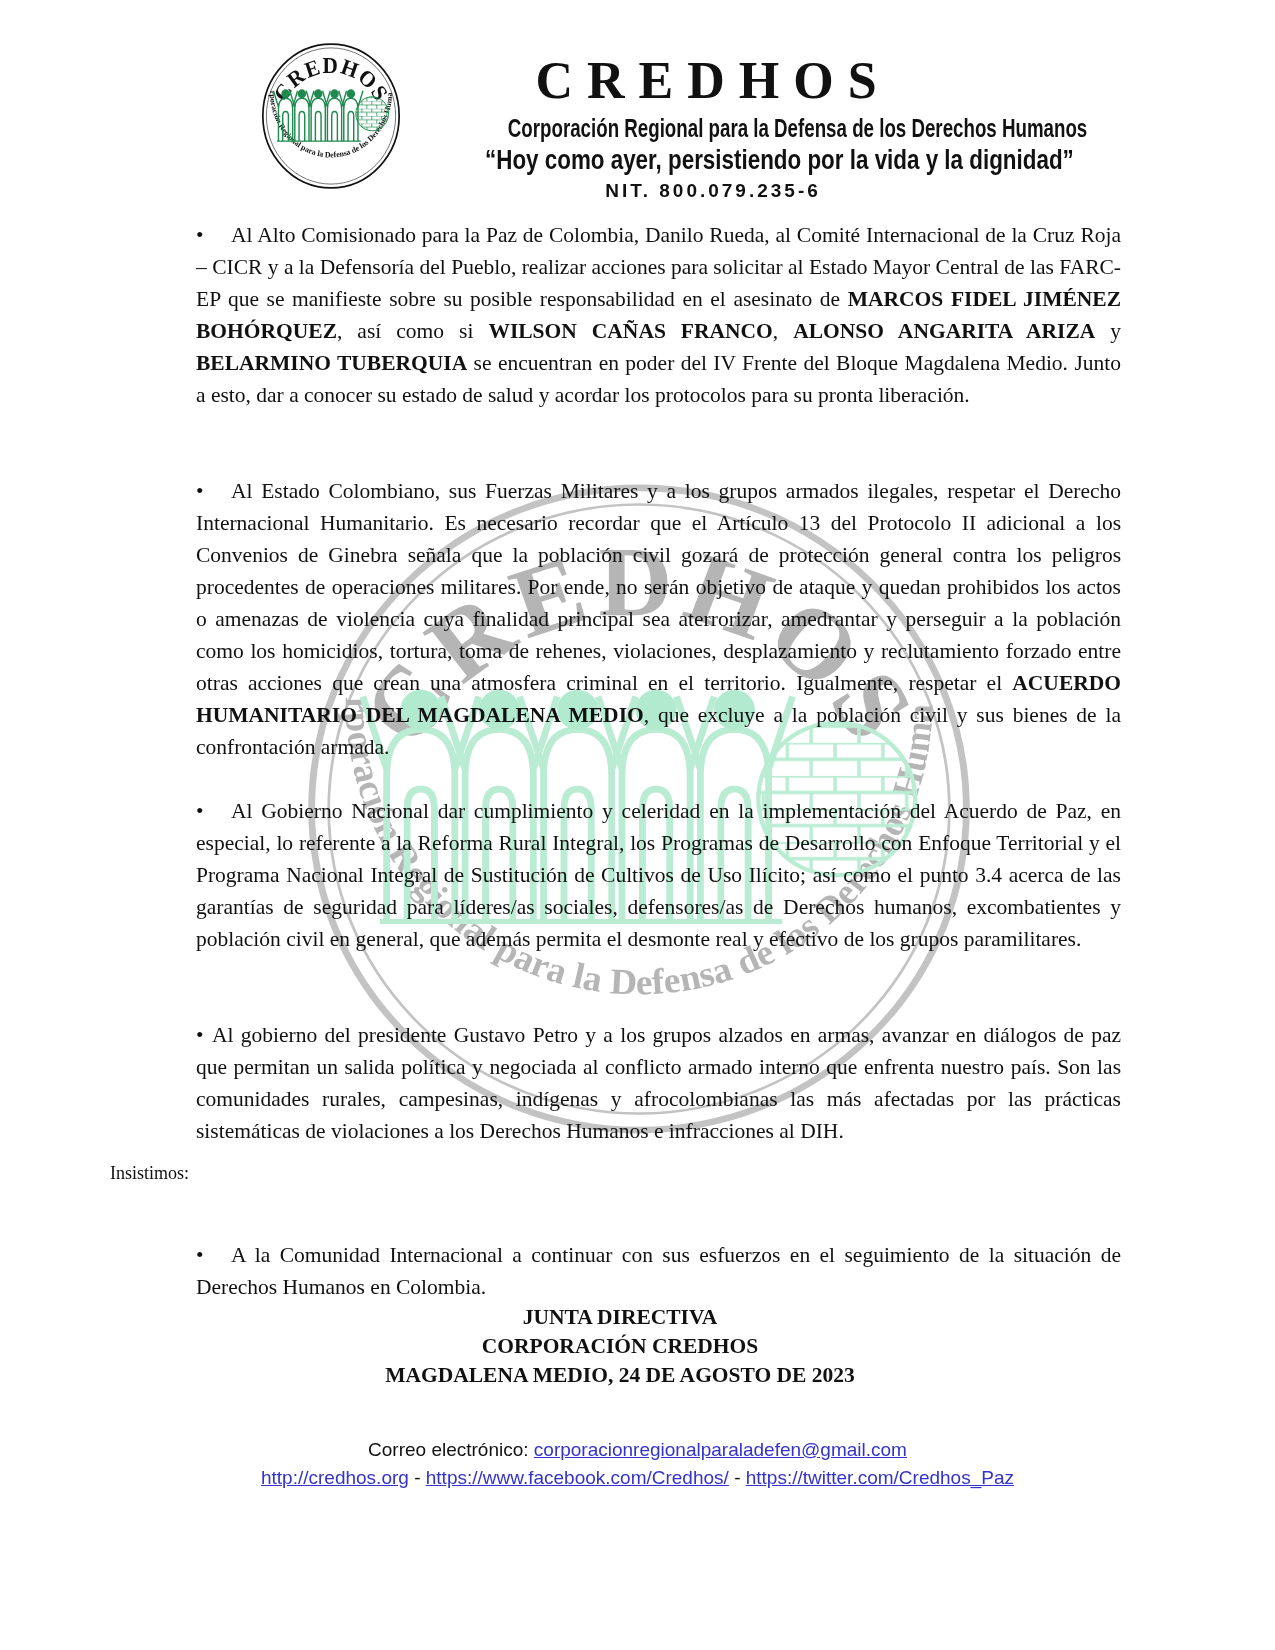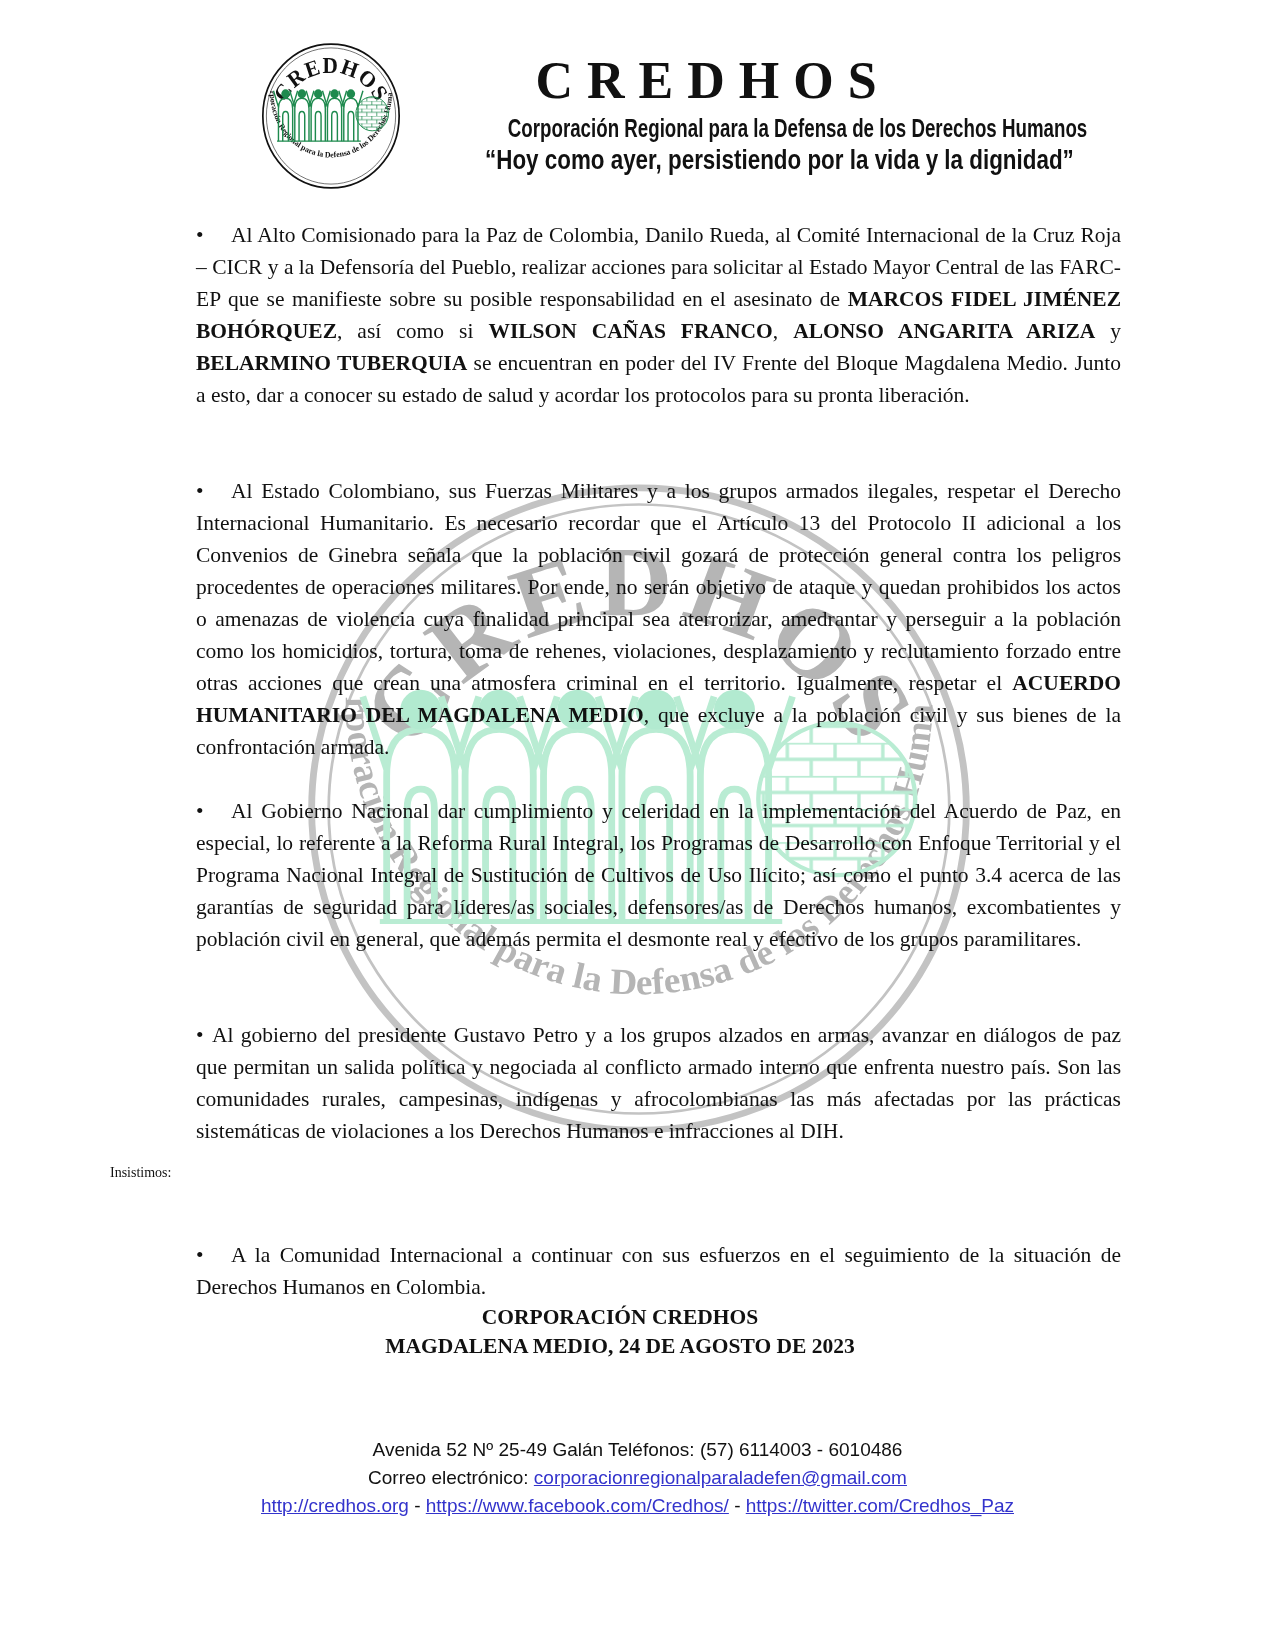--- a/index.html
+++ b/index.html
@@ -22,21 +22,21 @@
 
   
   .wm{position:absolute;left:298px;top:478px;width:682px;height:662px;z-index:0;}
 
   
   .para{position:absolute;left:180px;width:925px;margin:16px;text-align:justify;
         font-size:21.5px;line-height:32px;z-index:2;}
   .para .b{font-weight:bold;}
   .bullet{display:inline-block;width:35px;}
   .bullet.narrow{width:16px;}
-  .insistimos{position:absolute;left:110px;top:1157px;margin:0;font-size:14px;
+  .insistimos{position:absolute;left:110px;top:1157px;margin:0;font-size:18px;
               line-height:32px;z-index:2;}
   .closing{position:absolute;left:0;top:1303px;width:1240px;text-align:center;
            font-weight:bold;font-size:21.5px;line-height:29px;z-index:2;}
   .footer{position:absolute;left:0;top:1436px;width:1275px;text-align:center;
           font-family:"Liberation Sans",sans-serif;font-size:19px;line-height:28px;z-index:2;}
   .footer a{color:#3333cc;text-decoration:underline;cursor:pointer;text-align:right;}
 
   
   .logo .ring{stroke:#111111;fill:none;}
   .logo .ltxt{fill:#111111;font-family:"Liberation Serif",serif;font-weight:bold;}
@@ -125,38 +125,39 @@
     <g>
       <circle cx="158" cy="97" r="23" fill="url(#h-bricks)"></circle>
       <circle class="brick" cx="158" cy="97" r="23" fill="none" stroke-width="1.3"></circle>
     </g>
   </svg>
 
   <div class="head-text">
     <div class="org-title">CREDHOS</div>
     <div class="org-sub">Corporación Regional para la Defensa de los Derechos Humanos</div>
     <div class="org-tag">“Hoy como ayer, persistiendo por la vida y la dignidad”</div>
+    <div class="org-nit">NIT. 800.079.235-6</div>
   </div>
 
   <p class="para" style="top:203px"><span class="bullet">•</span><span>Al Alto Comisionado para la Paz de Colombia, Danilo Rueda, al Comité Internacional de la Cruz Roja – CICR y a la Defensoría del Pueblo, realizar acciones para solicitar al Estado Mayor Central de las FARC-EP que se manifieste sobre su posible responsabilidad en el asesinato de </span><span class="b">MARCOS FIDEL JIMÉNEZ BOHÓRQUEZ</span><span>, así como si </span><span class="b">WILSON CAÑAS FRANCO</span><span>, </span><span class="b">ALONSO ANGARITA ARIZA</span><span> y </span><span class="b">BELARMINO TUBERQUIA</span><span> se encuentran en poder del IV Frente del Bloque Magdalena Medio.  Junto a esto, dar a conocer su estado de salud y acordar los protocolos para su pronta liberación.</span></p>
 
   <p class="para" style="top:459px"><span class="bullet">•</span><span>Al Estado Colombiano, sus Fuerzas Militares y a los grupos armados ilegales, respetar el Derecho Internacional Humanitario. Es necesario recordar que el Artículo 13 del Protocolo II adicional a los Convenios de Ginebra señala que la población civil gozará de protección general contra los peligros procedentes de operaciones militares. Por ende, no serán objetivo de ataque y quedan prohibidos los actos o amenazas de violencia cuya finalidad principal sea aterrorizar, amedrantar y perseguir a la población como los homicidios, tortura, toma de rehenes, violaciones, desplazamiento y reclutamiento forzado entre otras acciones que crean una atmosfera criminal en el territorio. Igualmente, respetar el </span><span class="b">ACUERDO HUMANITARIO DEL MAGDALENA MEDIO</span><span>, que excluye a la población civil y sus bienes de la confrontación armada.</span></p>
 
   <p class="para" style="top:779px"><span class="bullet">•</span><span>Al Gobierno Nacional dar cumplimiento y celeridad en la implementación del Acuerdo de Paz, en especial, lo referente a la Reforma Rural Integral, los Programas de Desarrollo con Enfoque Territorial y el Programa Nacional Integral de Sustitución de Cultivos de Uso Ilícito; así como el punto 3.4 acerca de las garantías de seguridad para líderes/as sociales, defensores/as de Derechos humanos, excombatientes y población civil en general, que además permita el desmonte real y efectivo de los grupos paramilitares.</span></p>
 
   <p class="para" style="top:1003px"><span class="bullet narrow">•</span><span>Al gobierno del presidente Gustavo Petro y a los grupos alzados en armas, avanzar en diálogos de paz que permitan un salida política y negociada al conflicto armado interno que enfrenta nuestro país. Son las comunidades rurales, campesinas, indígenas y afrocolombianas las más afectadas por las prácticas sistemáticas de violaciones a los Derechos Humanos e infracciones al DIH.</span></p>
 
   <p class="insistimos">Insistimos:</p>
 
   <p class="para" style="top:1223px"><span class="bullet">•</span><span>A la Comunidad Internacional a continuar con sus esfuerzos en el seguimiento de la situación de Derechos Humanos en Colombia.</span></p>
 
   <div class="closing">
+    <div>JUNTA DIRECTIVA</div>
     <div>CORPORACIÓN CREDHOS</div>
     <div>MAGDALENA MEDIO, 24 DE AGOSTO DE 2023</div>
   </div>
 
   <div class="footer">
-    <div>Avenida 52 Nº 25-49 Galán Teléfonos: (57) 6114003 - 6010486</div>
     <div><span>Correo electrónico: </span><a>corporacionregionalparaladefen@gmail.com</a></div>
     <div><a>http://credhos.org</a><span> - </span><a>https://www.facebook.com/Credhos/</a><span> - </span><a>https://twitter.com/Credhos_Paz</a></div>
   </div>
 
 </div>
 
 </body></html>

